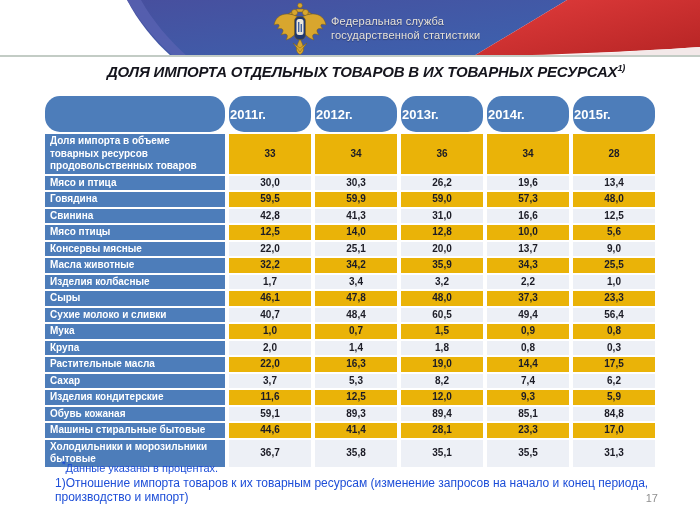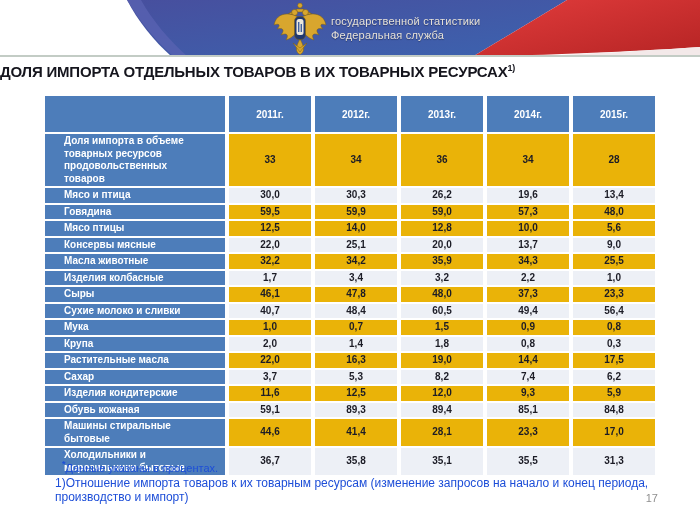--- a/index.html
+++ b/index.html
@@ -16,41 +16,42 @@
   .emblem { position:absolute; left:271px; top:1px; }
   .org-text {
     position:absolute; left:331px; top:14px;
     color:#e6e1d8; font-size:11px; line-height:14px; letter-spacing:0.2px;
     text-shadow:0 1px 1px rgba(0,0,0,0.35);
   }
 
   
   .title {
     position:absolute; top:63px; left:0; width:625px;
-    text-align:left; font-weight:bold; font-size:15px; color:#15151d;
+    text-align:right; font-weight:bold; font-size:15px; color:#15151d;
     letter-spacing:-0.2px;
+    font-style:italic;
   }
   .title sup { font-size:9px; }
 
   
   .table-zone { position:absolute; top:94px; left:41px; width:618px; }
   table.stat {
     border-collapse:separate; border-spacing:4px 2px;
     width:618px; table-layout:fixed;
   }
   table.stat col.c-label { width:180px; }
   table.stat thead th {
     background:#4d7dba; color:#ffffff;
-    font-size:10px; font-weight:bold; height:34px; text-align:center;
+    font-size:13px; font-weight:bold; height:34px; text-align:left;border-radius:15px;
   }
   table.stat thead th.corner { background:#4d7dba; }
   table.stat tbody th {
     background:#4d7dba; color:#ffffff;
     font-size:10px; font-weight:bold; text-align:left;
-    padding:1px 19px; line-height:12.5px;
+    padding:1px 5px; line-height:12.5px;
   }
   table.stat tbody td {
     font-size:10px; font-weight:bold; color:#1c1c26;
     text-align:center; vertical-align:middle;
     line-height:12.5px; padding:1px 2px;
   }
   tr.band-dark td { background:#eab308; }
   tr.band-light td { background:#edf0f6; }
 
   
@@ -106,22 +107,22 @@
         <path d="M29,38 C24.5,46 24,51 29,53.5 C34,51 33.5,46 29,38 Z"></path>
         <path d="M22,42 L29,47 L36,42 L29,51 Z"></path>
       </g>
 
       <rect x="23.5" y="15.5" width="11" height="23" rx="4.5" fill="#20386e" stroke="#7c5e11" stroke-width="0.6"></rect>
       <rect x="25.5" y="18" width="7" height="16" rx="2.5" fill="#e9e6db"></rect>
       <rect x="27" y="21" width="1.4" height="10" fill="#41619f"></rect>
       <rect x="29.6" y="23" width="1.4" height="8" fill="#41619f"></rect>
     </svg>
     <div class="org-text">
+      <div>Федеральная служба</div>
       <div>государственной статистики</div>
-      <div>Федеральная служба</div>
     </div>
   </div>
 
   <div class="title">
     <span>ДОЛЯ ИМПОРТА ОТДЕЛЬНЫХ ТОВАРОВ В ИХ ТОВАРНЫХ РЕСУРСАХ</span><sup>1)</sup>
   </div>
 
   <div class="table-zone">
     <table class="stat">
       <colgroup>
@@ -160,20 +161,28 @@
             <td>13,4</td>
           </tr>
           <tr class="band-dark">
             <th>Говядина</th>
             <td>59,5</td>
             <td>59,9</td>
             <td>59,0</td>
             <td>57,3</td>
             <td>48,0</td>
           </tr>
+          <tr class="band-light">
+            <th>Свинина</th>
+            <td>42,8</td>
+            <td>41,3</td>
+            <td>31,0</td>
+            <td>16,6</td>
+            <td>12,5</td>
+          </tr>
           <tr class="band-dark">
             <th>Мясо птицы</th>
             <td>12,5</td>
             <td>14,0</td>
             <td>12,8</td>
             <td>10,0</td>
             <td>5,6</td>
           </tr>
           <tr class="band-light">
             <th>Консервы мясные</th>

